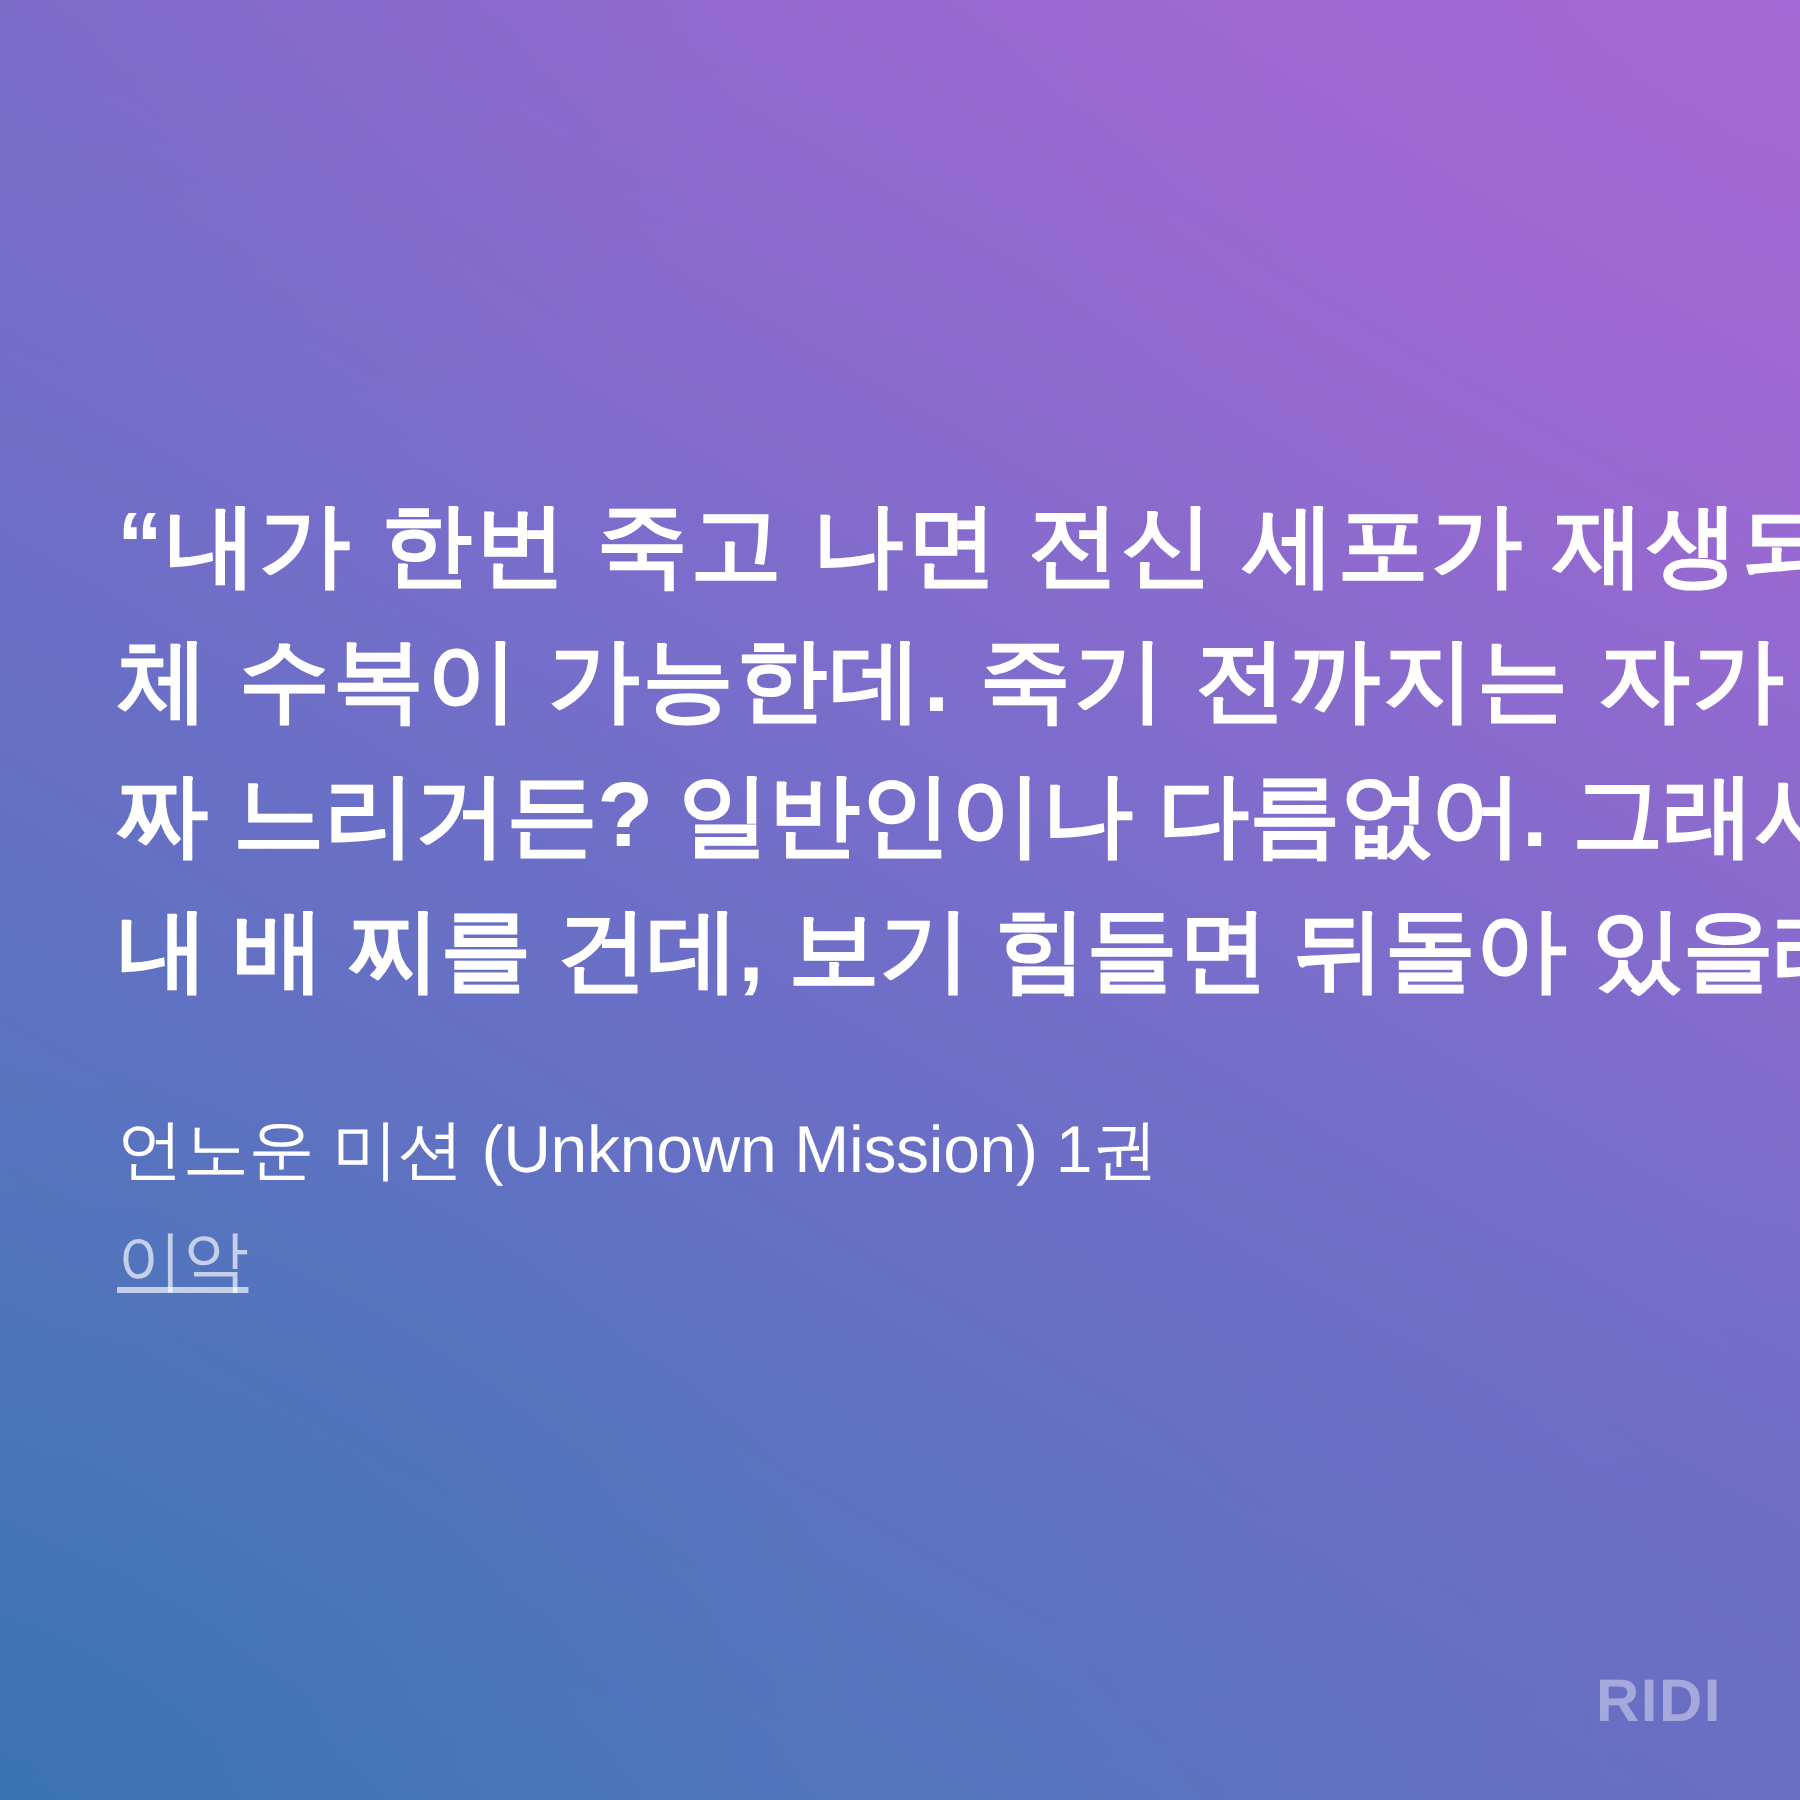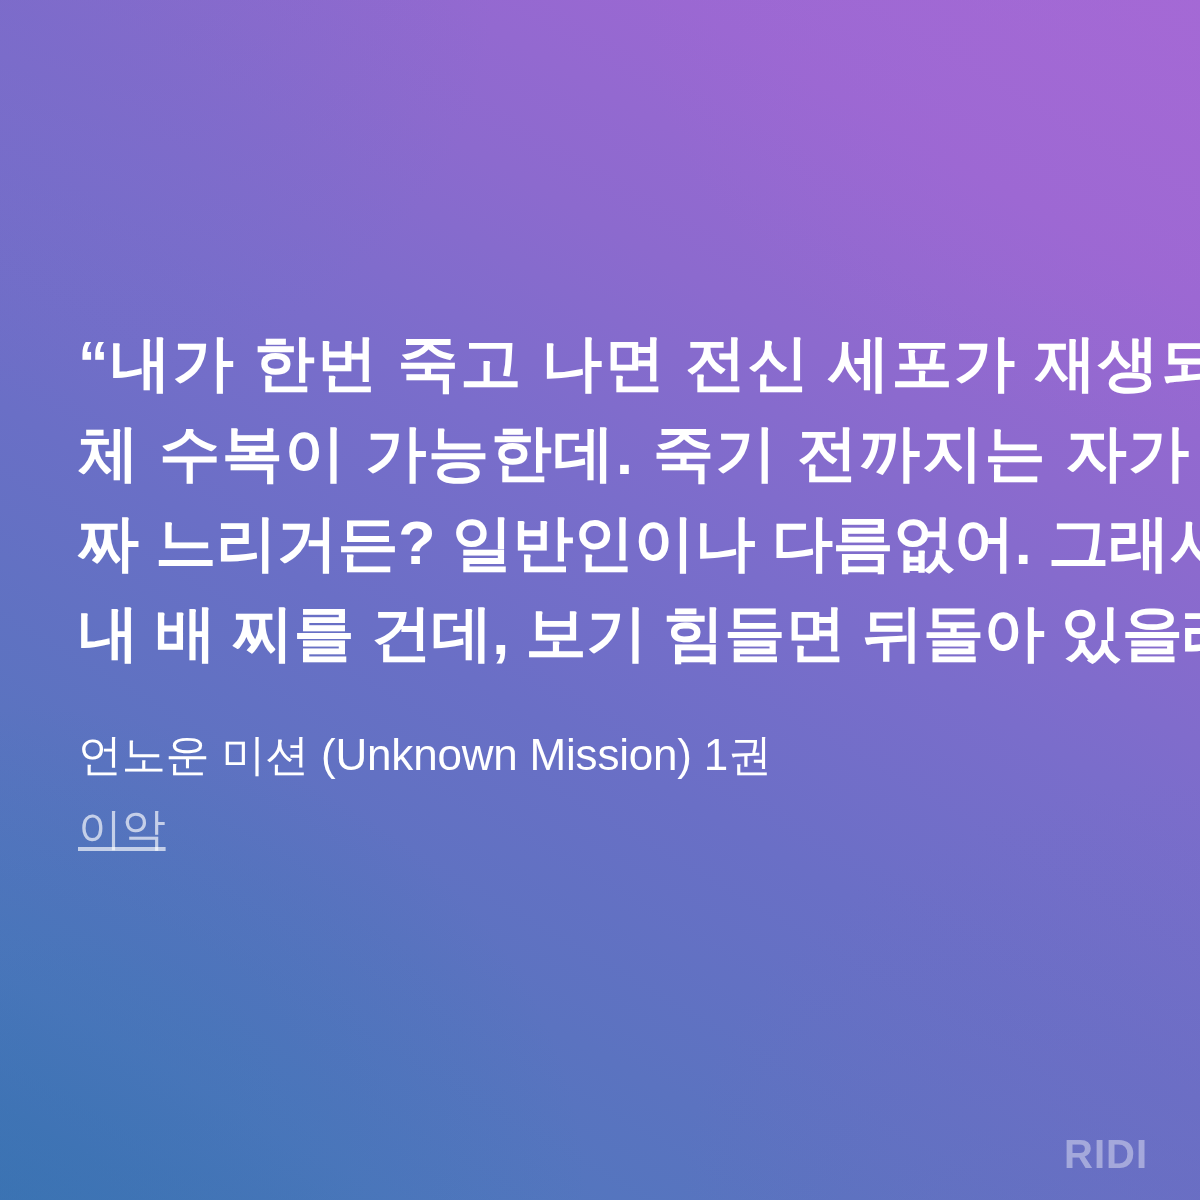--- a/index.html
+++ b/index.html
@@ -62,21 +62,21 @@
     display: block;
     white-space: nowrap;
   }
 
   
   .quote .qline.stretch {
     letter-spacing: 1.6px;
   }
 
   .attribution {
-    margin-top: 44px;
+    margin-top: 56px;
   }
 
   .book-title {
     display: block;
     color: #ffffff;
     font-size: 44px;
     line-height: 66px;
     font-weight: 400;
     letter-spacing: -0.2px;
     white-space: nowrap;
@@ -90,21 +90,21 @@
     font-weight: 400;
     letter-spacing: -0.2px;
     margin-top: 8px;
     white-space: nowrap;
     text-decoration: underline;
   }
 
   .brand {
     position: absolute;
     right: 52px;
-    bottom: 26px;
+    bottom: 46px;
     color: rgba(255, 255, 255, 0.40);
     font-size: 40px;
     font-weight: 700;
     letter-spacing: 1px;
     line-height: 1;
     user-select: none;
   }
 </style>
 </head>
 <body>

